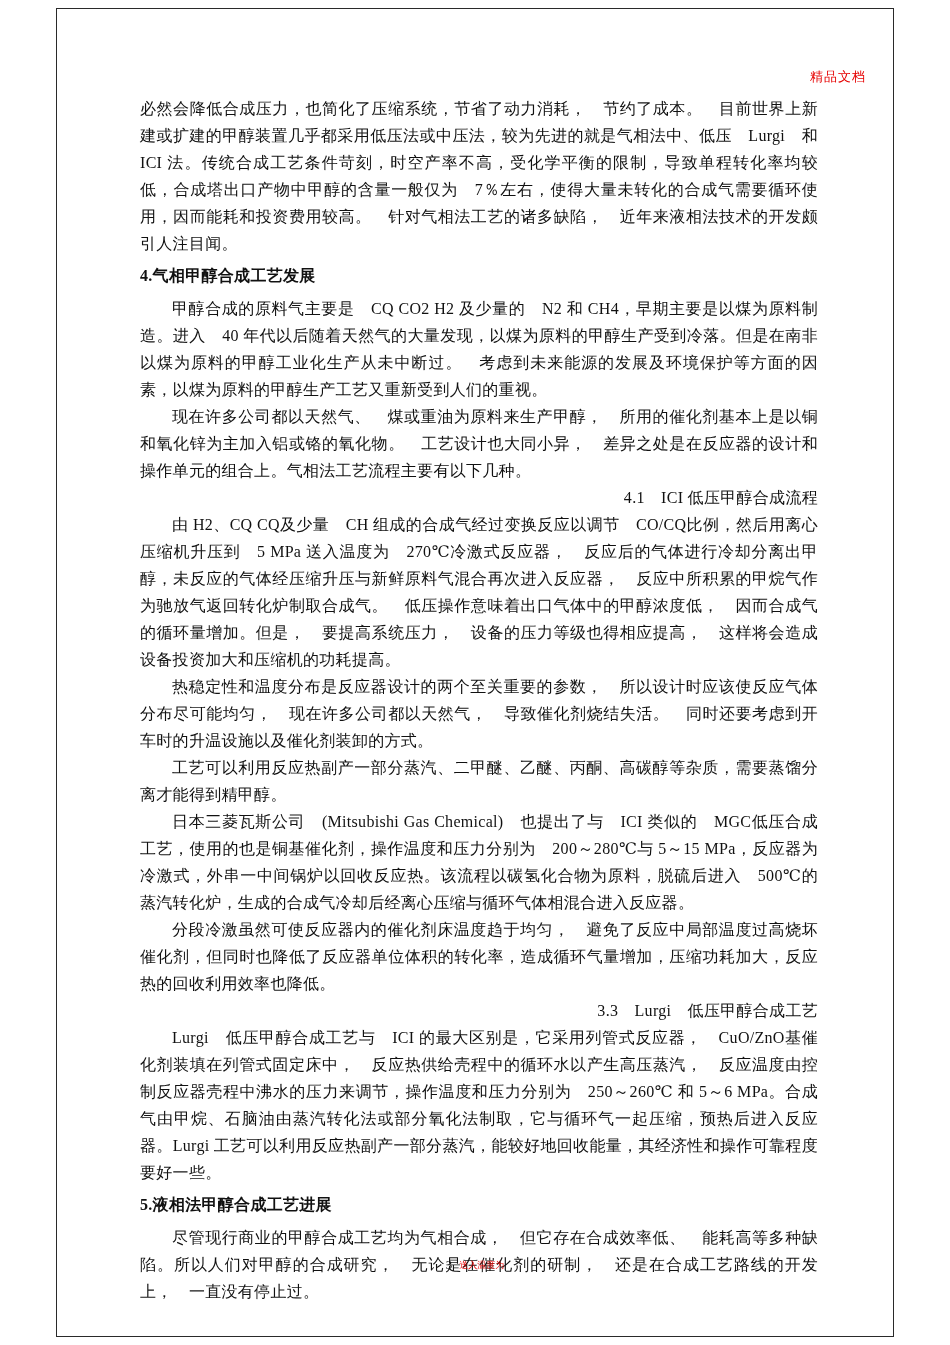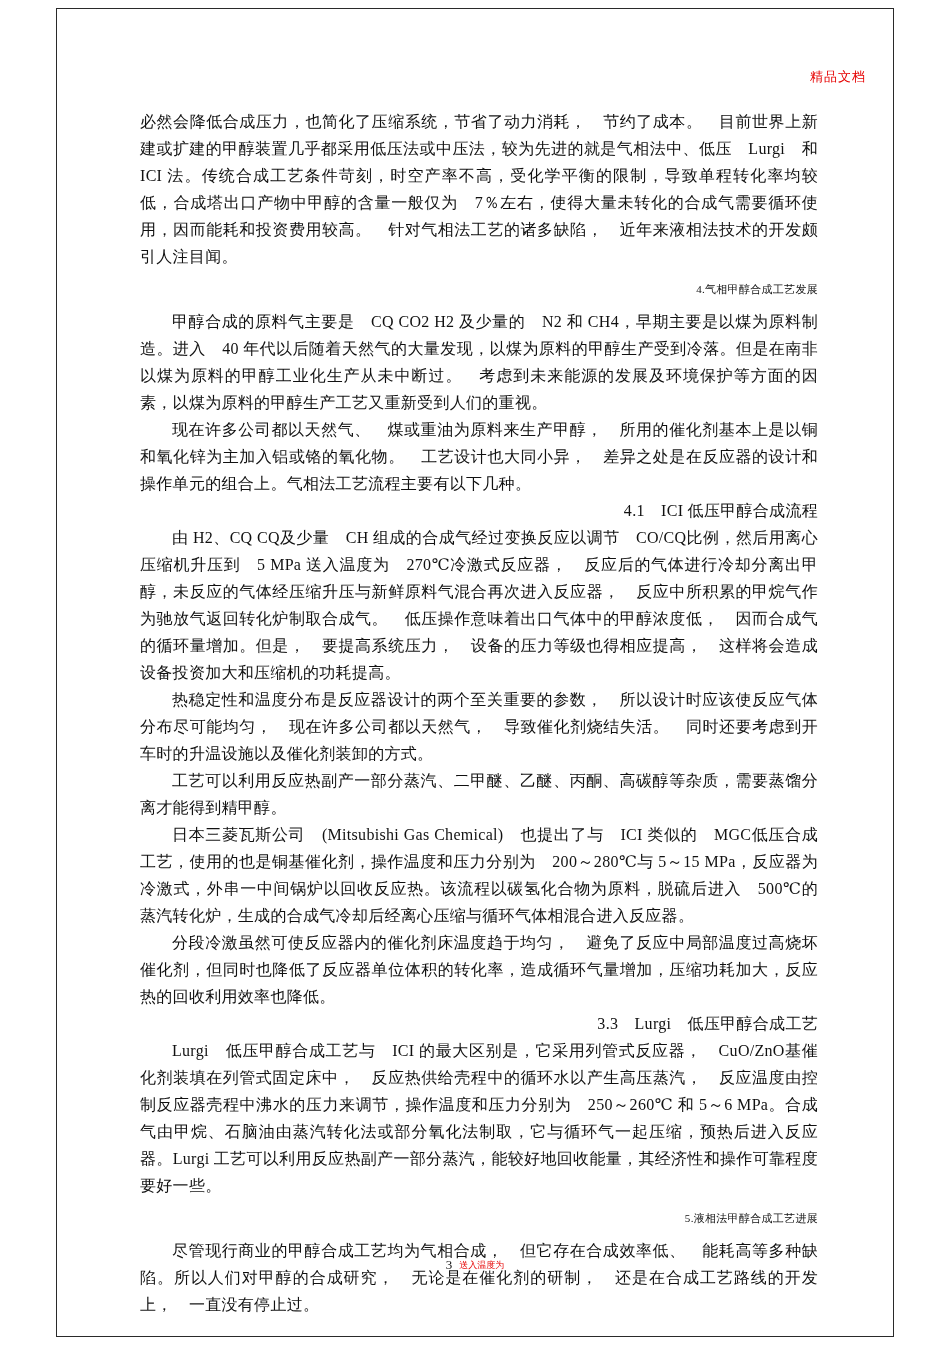--- a/index.html
+++ b/index.html
@@ -25,36 +25,36 @@
     position: absolute;
     top: 68px;
     right: 84px;
     font-size: 13px;
     letter-spacing: 1px;
     color: var(--accent-red, #e60000);
   }
   .doc-body {
     position: absolute;
     left: 140px;
-    top: 108px;
+    top: 95px;
     width: 678px;
     font-size: 16px;
     line-height: 27px;
     text-align: justify;
     text-justify: inter-character;
     letter-spacing: 0.3px;
   }
   .doc-body p { margin: 0; }
   .doc-body p.indent { text-indent: 2em; }
   .doc-body p.h-major {
-    font-size: 11px;
-    font-weight: normal;
+    font-size: 16px;
+    font-weight: bold;
     line-height: 32px;
     margin: 3px 0 3px 0;
-    text-align: right;
+    text-align: left;
     text-indent: 0;
   }
   .doc-body p.h-minor {
     font-weight: normal;
     text-align: right;
     text-indent: 0;
   }
   .footer {
     position: absolute;
     top: 1255px;

